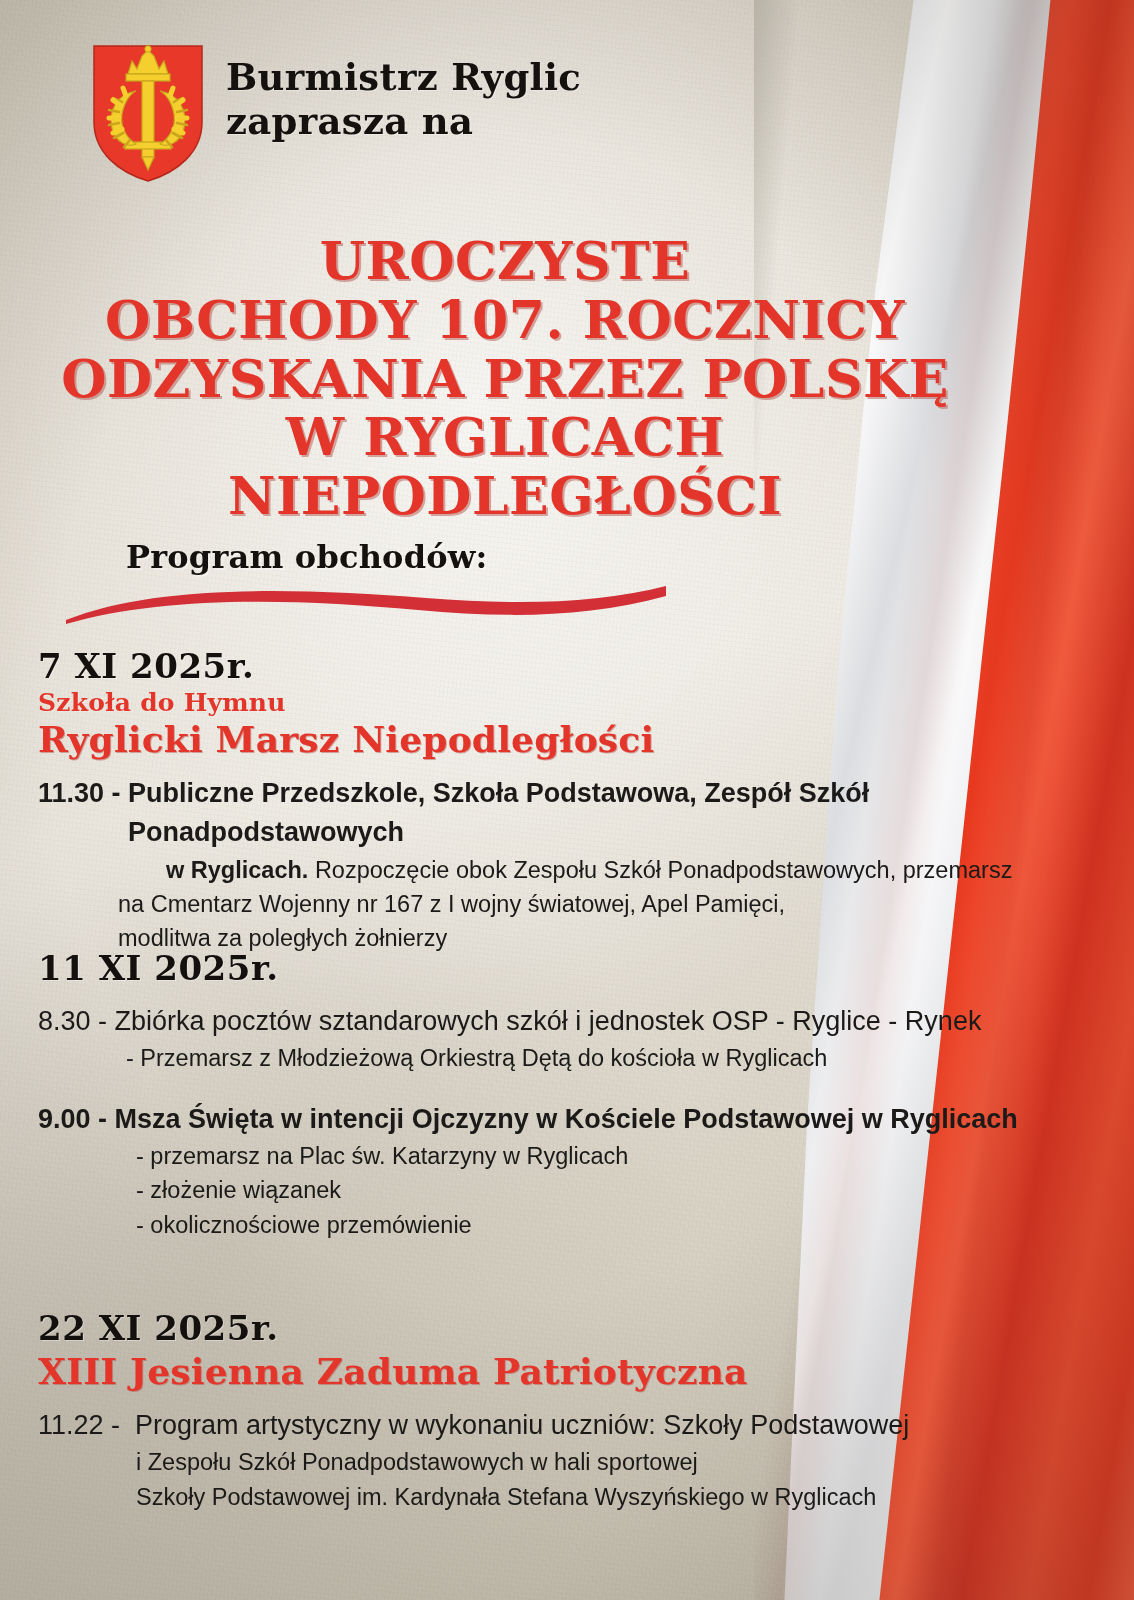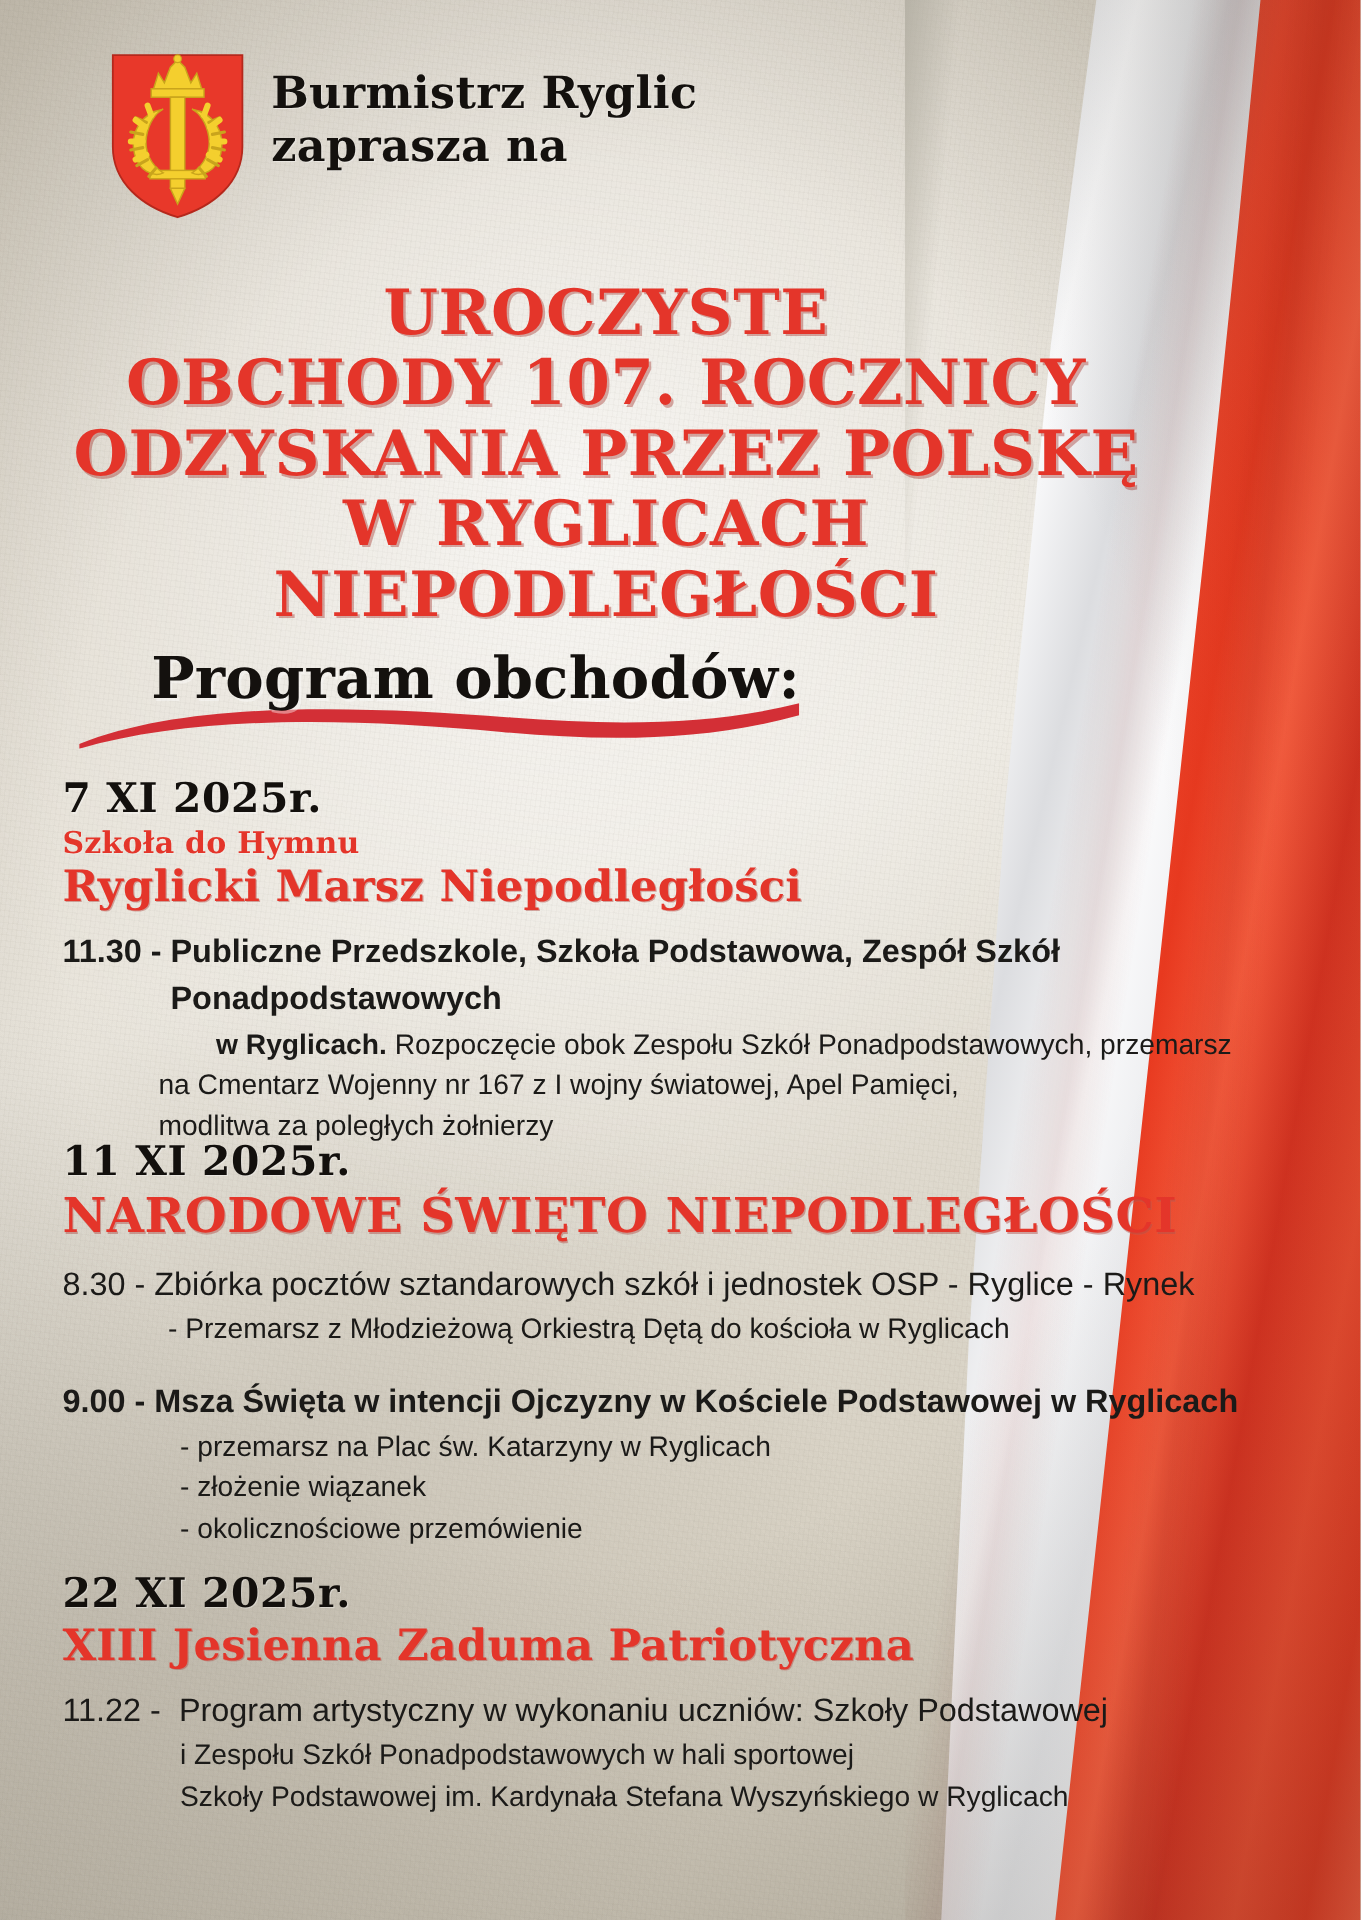--- a/index.html
+++ b/index.html
@@ -137,36 +137,36 @@
   
   .program-head {
     position: absolute;
     left: 126px;
     top: 538px;
     z-index: 6;
   }
   .program-head .phtext {
     font-family: "DejaVu Serif", "Liberation Serif", serif;
     font-weight: 700;
-    font-size: 48px;
+    font-size: 32px;
     color: #14110e;
     letter-spacing: .2px;
     text-shadow: 2px 2px 0 rgba(255,255,255,.4);
   }
   .wave {
     position: absolute;
     left: 66px;
     top: 578px;
     width: 600px;
     height: 46px;
     z-index: 5;
   }
 
   
-  .section { position: absolute; left: 52px; z-index: 5; }
+  .section { position: absolute; left: 38px; z-index: 5; }
   .sec1 { top: 646px; }
   .sec2 { top: 948px; }
   .sec3 { top: 1308px; }
 
   .ev-date {
     font-family: "DejaVu Serif", "Liberation Serif", serif;
     font-weight: 700;
     font-size: 34px;
     color: #13100d;
     letter-spacing: .5px;
@@ -294,21 +294,20 @@
         <span class="tx">Publiczne Przedszkole, Szkoła Podstawowa, Zespół Szkół Ponadpodstawowych</span>
       </div>
       <div class="ev-cont ind-1"><span class="b">w Ryglicach.</span><span> Rozpoczęcie obok Zespołu Szkół Ponadpodstawowych, przemarsz</span></div>
       <div class="ev-cont ind-1">na Cmentarz Wojenny nr 167 z I wojny światowej, Apel Pamięci,</div>
       <div class="ev-cont ind-1">modlitwa za poległych żołnierzy</div>
     </div>
   </div>
 
   <div class="section sec2">
     <div class="ev-date">11 XI 2025r.</div>
-    <div class="ev-name big">NARODOWE ŚWIĘTO NIEPODLEGŁOŚCI</div>
     <div class="ev-body">
       <div class="ev-row">
         <span class="tm">8.30 - </span>
         <span class="tx">Zbiórka  pocztów sztandarowych szkół i jednostek OSP -  Ryglice - Rynek</span>
       </div>
       <div class="ev-cont ind-3">- Przemarsz z Młodzieżową Orkiestrą Dętą do kościoła w Ryglicach</div>
       <div class="gap-md"></div>
       <div class="ev-row bold">
         <span class="tm">9.00 - </span>
         <span class="tx">Msza Święta w intencji Ojczyzny w Kościele Podstawowej w Ryglicach</span>

